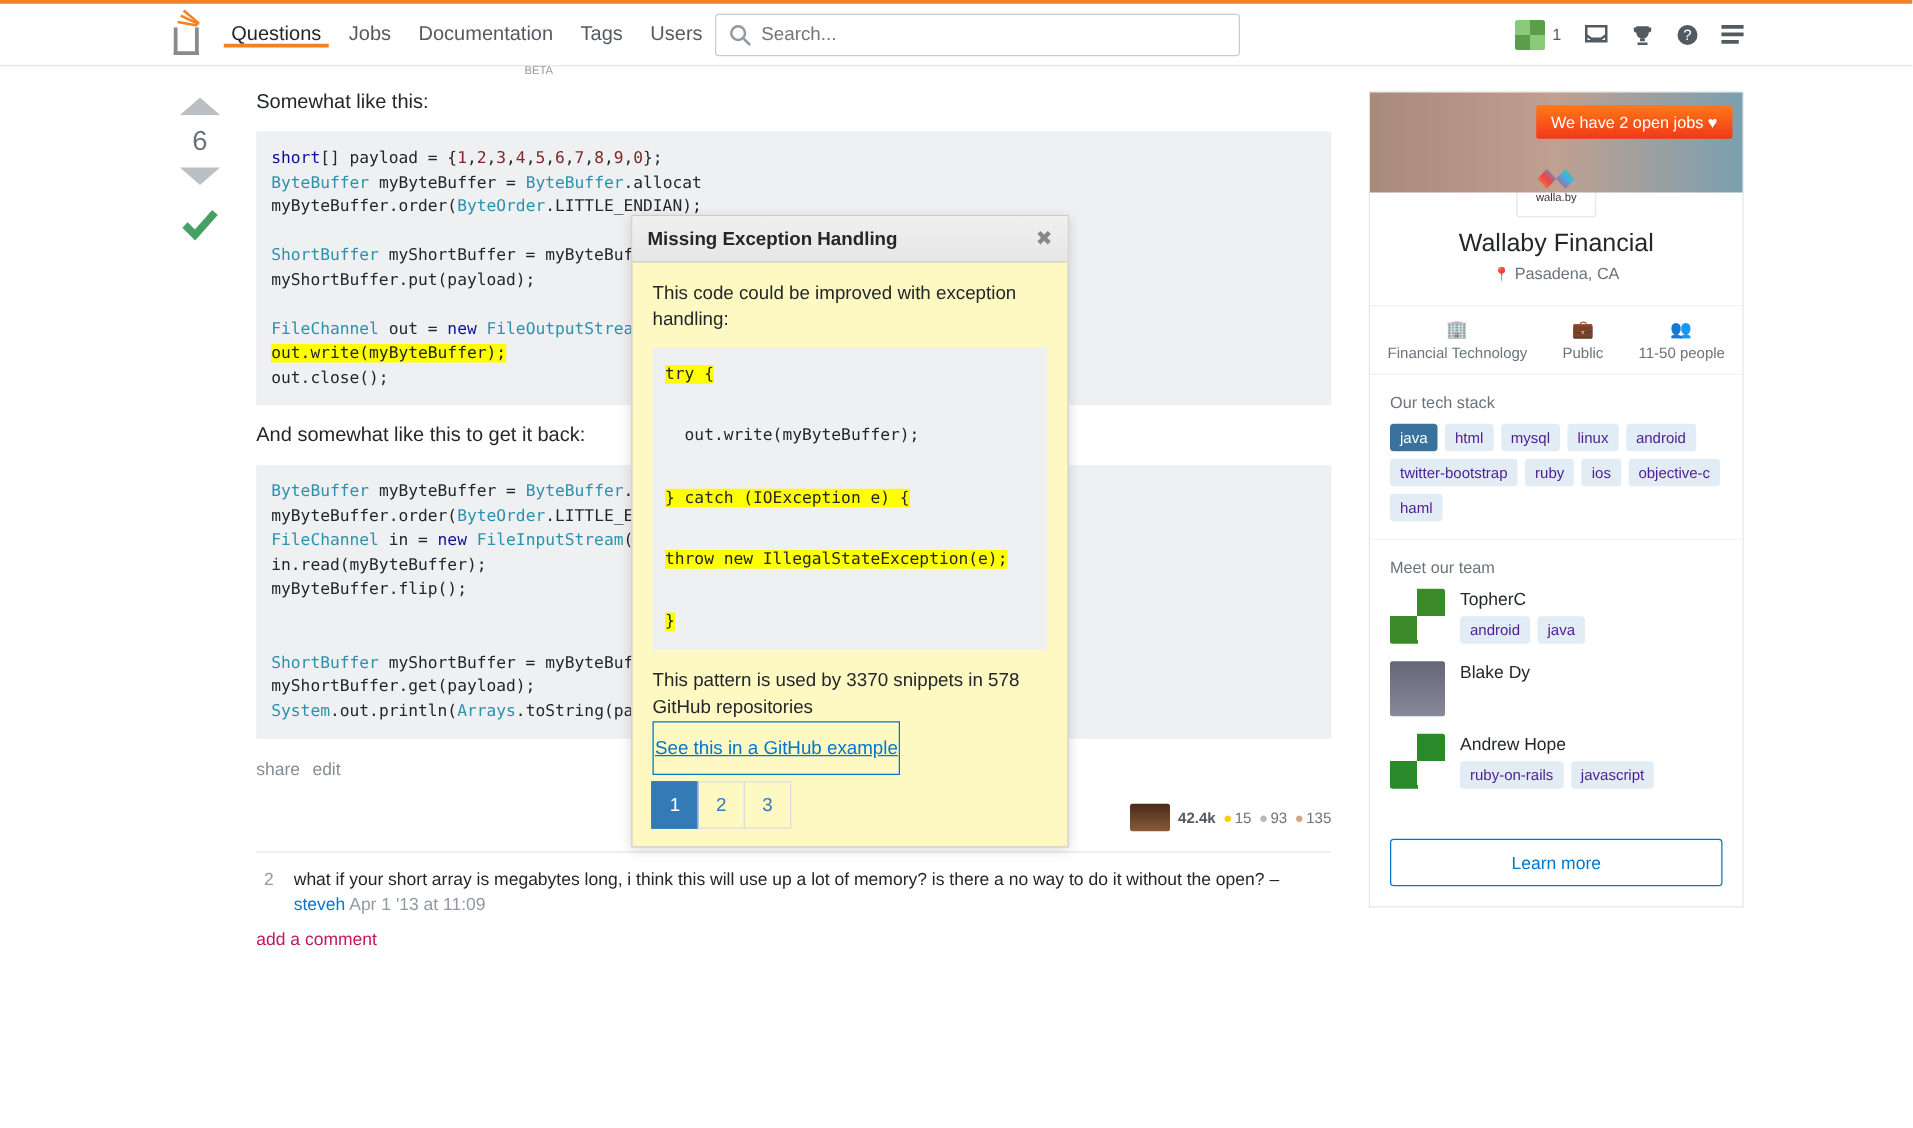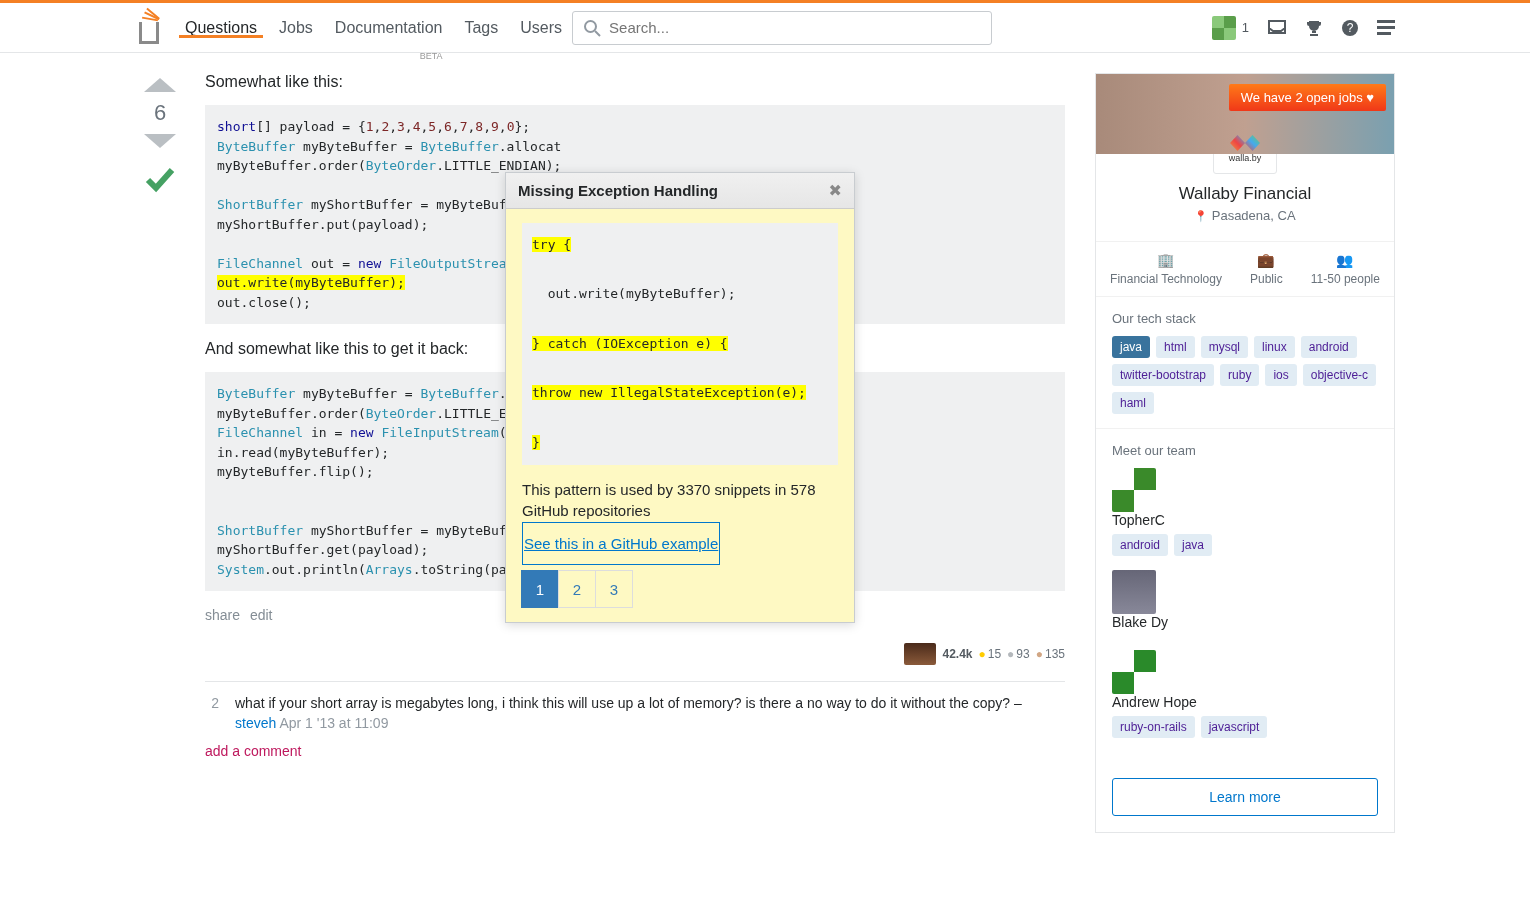--- a/index.html
+++ b/index.html
@@ -69,32 +69,32 @@
 .pager { display: flex; gap: 0; margin-top: 16px; }
 .pg { width: 38px; height: 38px; border: 1px solid #ddd; display: flex; align-items: center; justify-content: center; font-size: 15px; cursor: pointer; margin-left: -1px; }
 .pg.active { background: #337ab7; color: #fff; border-color: #337ab7; }
 .pg:not(.active) { color: #337ab7; }
 .sidebar { width: 300px; }
 .job-card { border: 1px solid #e4e6e8; background: #fff; }
 .job-banner { height: 80px; background: linear-gradient(90deg, #a88a7a, #c0a090, #7aa0b0); filter: blur(0.5px); position: relative; }
 .job-pill { position: absolute; top: 10px; right: 8px; background: linear-gradient(#ff7a18,#f03818); color: #fff; font-size: 13px; padding: 6px 12px; border-radius: 2px; }
 .job-logo { width: 64px; height: 50px; background: #fff; border: 1px solid #e4e6e8; border-radius: 3px; margin: -30px auto 0; display: flex; align-items: center; justify-content: center; font-size: 9px; color: #333; flex-direction: column; }
 .wavy { width: 30px; height: 16px; background: linear-gradient(45deg,#e94,#e44,#4ae,#6c6); clip-path: polygon(0 50%, 25% 0, 50% 50%, 75% 0, 100% 50%, 75% 100%, 50% 50%, 25% 100%); margin-bottom: 2px; }
-.company-name { text-align: center; font-size: 17px; margin-top: 10px; color: #242729; }
+.company-name { text-align: center; font-size: 20px; margin-top: 10px; color: #242729; }
 .location { text-align: center; color: #6a737c; font-size: 13px; margin-top: 4px; }
 .loc-pin { font-size: 11px; }
 .company-stats { display: flex; justify-content: space-around; margin-top: 18px; padding: 10px 0; border-top: 1px solid #f1f1f1; }
 .stat { text-align: center; color: #6a737c; font-size: 12px; }
 .stat-icon { font-size: 14px; margin-bottom: 4px; color: #848d95; }
 .section { padding: 14px 16px; border-top: 1px solid #f1f1f1; }
 .section-title { color: #6a737c; font-size: 13px; margin-bottom: 10px; }
 .tags { display: flex; flex-wrap: wrap; gap: 6px; }
 .tag { background: #e1ecf4; color: #4c1d95; padding: 4px 8px; border-radius: 3px; font-size: 12px; cursor: pointer; }
 .tag.primary { background: #39739d; color: #fff; }
-.team-row { display: flex; align-items: flex-start; margin-bottom: 14px; flex-direction: column; }
+.team-row { display: flex; align-items: flex-start; gap: 12px; margin-bottom: 14px; }
 .team-avatar { width: 44px; height: 44px; border-radius: 2px; }
 .ta1 { background: repeating-conic-gradient(#3a8a2a 0 25%, #fff 0 50%); }
 .ta2 { background: linear-gradient(#667,#889); }
 .ta3 { background: repeating-conic-gradient(#2a8a2a 0 25%, #fff 0 50%); }
 .team-name { font-size: 14px; margin-bottom: 6px; }
 .team-tags { display: flex; gap: 6px; }
 .learn-btn { display: block; margin: 12px 16px 16px; border: 1px solid #07c; color: #07c; text-align: center; padding: 10px; border-radius: 3px; cursor: pointer; font-size: 14px; }
 </style>
 </head>
 <body>
@@ -196,21 +196,21 @@
         <span class="badges">
           <span class="bg-gold">15</span>
           <span class="bg-silver">93</span>
           <span class="bg-bronze">135</span>
         </span>
       </div>
       <div class="comments">
         <div class="comment-row">
           <div class="c-score">2</div>
           <div class="c-text">
-            <span>what if your short array is megabytes long, i think this will use up a lot of memory? is there a no way to do it without the copy? – </span>
+            <span>what if your short array is megabytes long, i think this will use up a lot of memory? is there a no way to do it without the open? – </span>
             <span class="c-user">steveh</span>
             <span class="c-date">Apr 1 '13 at 11:09</span>
           </div>
         </div>
         <div class="add-comment">add a comment</div>
       </div>
     </div>
   </div>
 
   <div class="sidebar">
@@ -289,20 +289,21 @@
     </div>
   </div>
 </div>
 
 <div class="tooltip">
   <div class="tooltip-header">
     <span class="tooltip-title">Missing Exception Handling</span>
     <span class="tooltip-close">✖</span>
   </div>
   <div class="tooltip-body">
+    <p>This code could be improved with exception handling:</p>
 <div class="tooltip-code"><span class="hlt">try {</span>
 
 <span>  out.write(myByteBuffer);</span>
 
 <span class="hlt">} catch (IOException e) {</span>
 
 <span class="hlt">throw new IllegalStateException(e);</span>
 
 <span class="hlt">}</span></div>
     <p>This pattern is used by 3370 snippets in 578 GitHub repositories</p>

